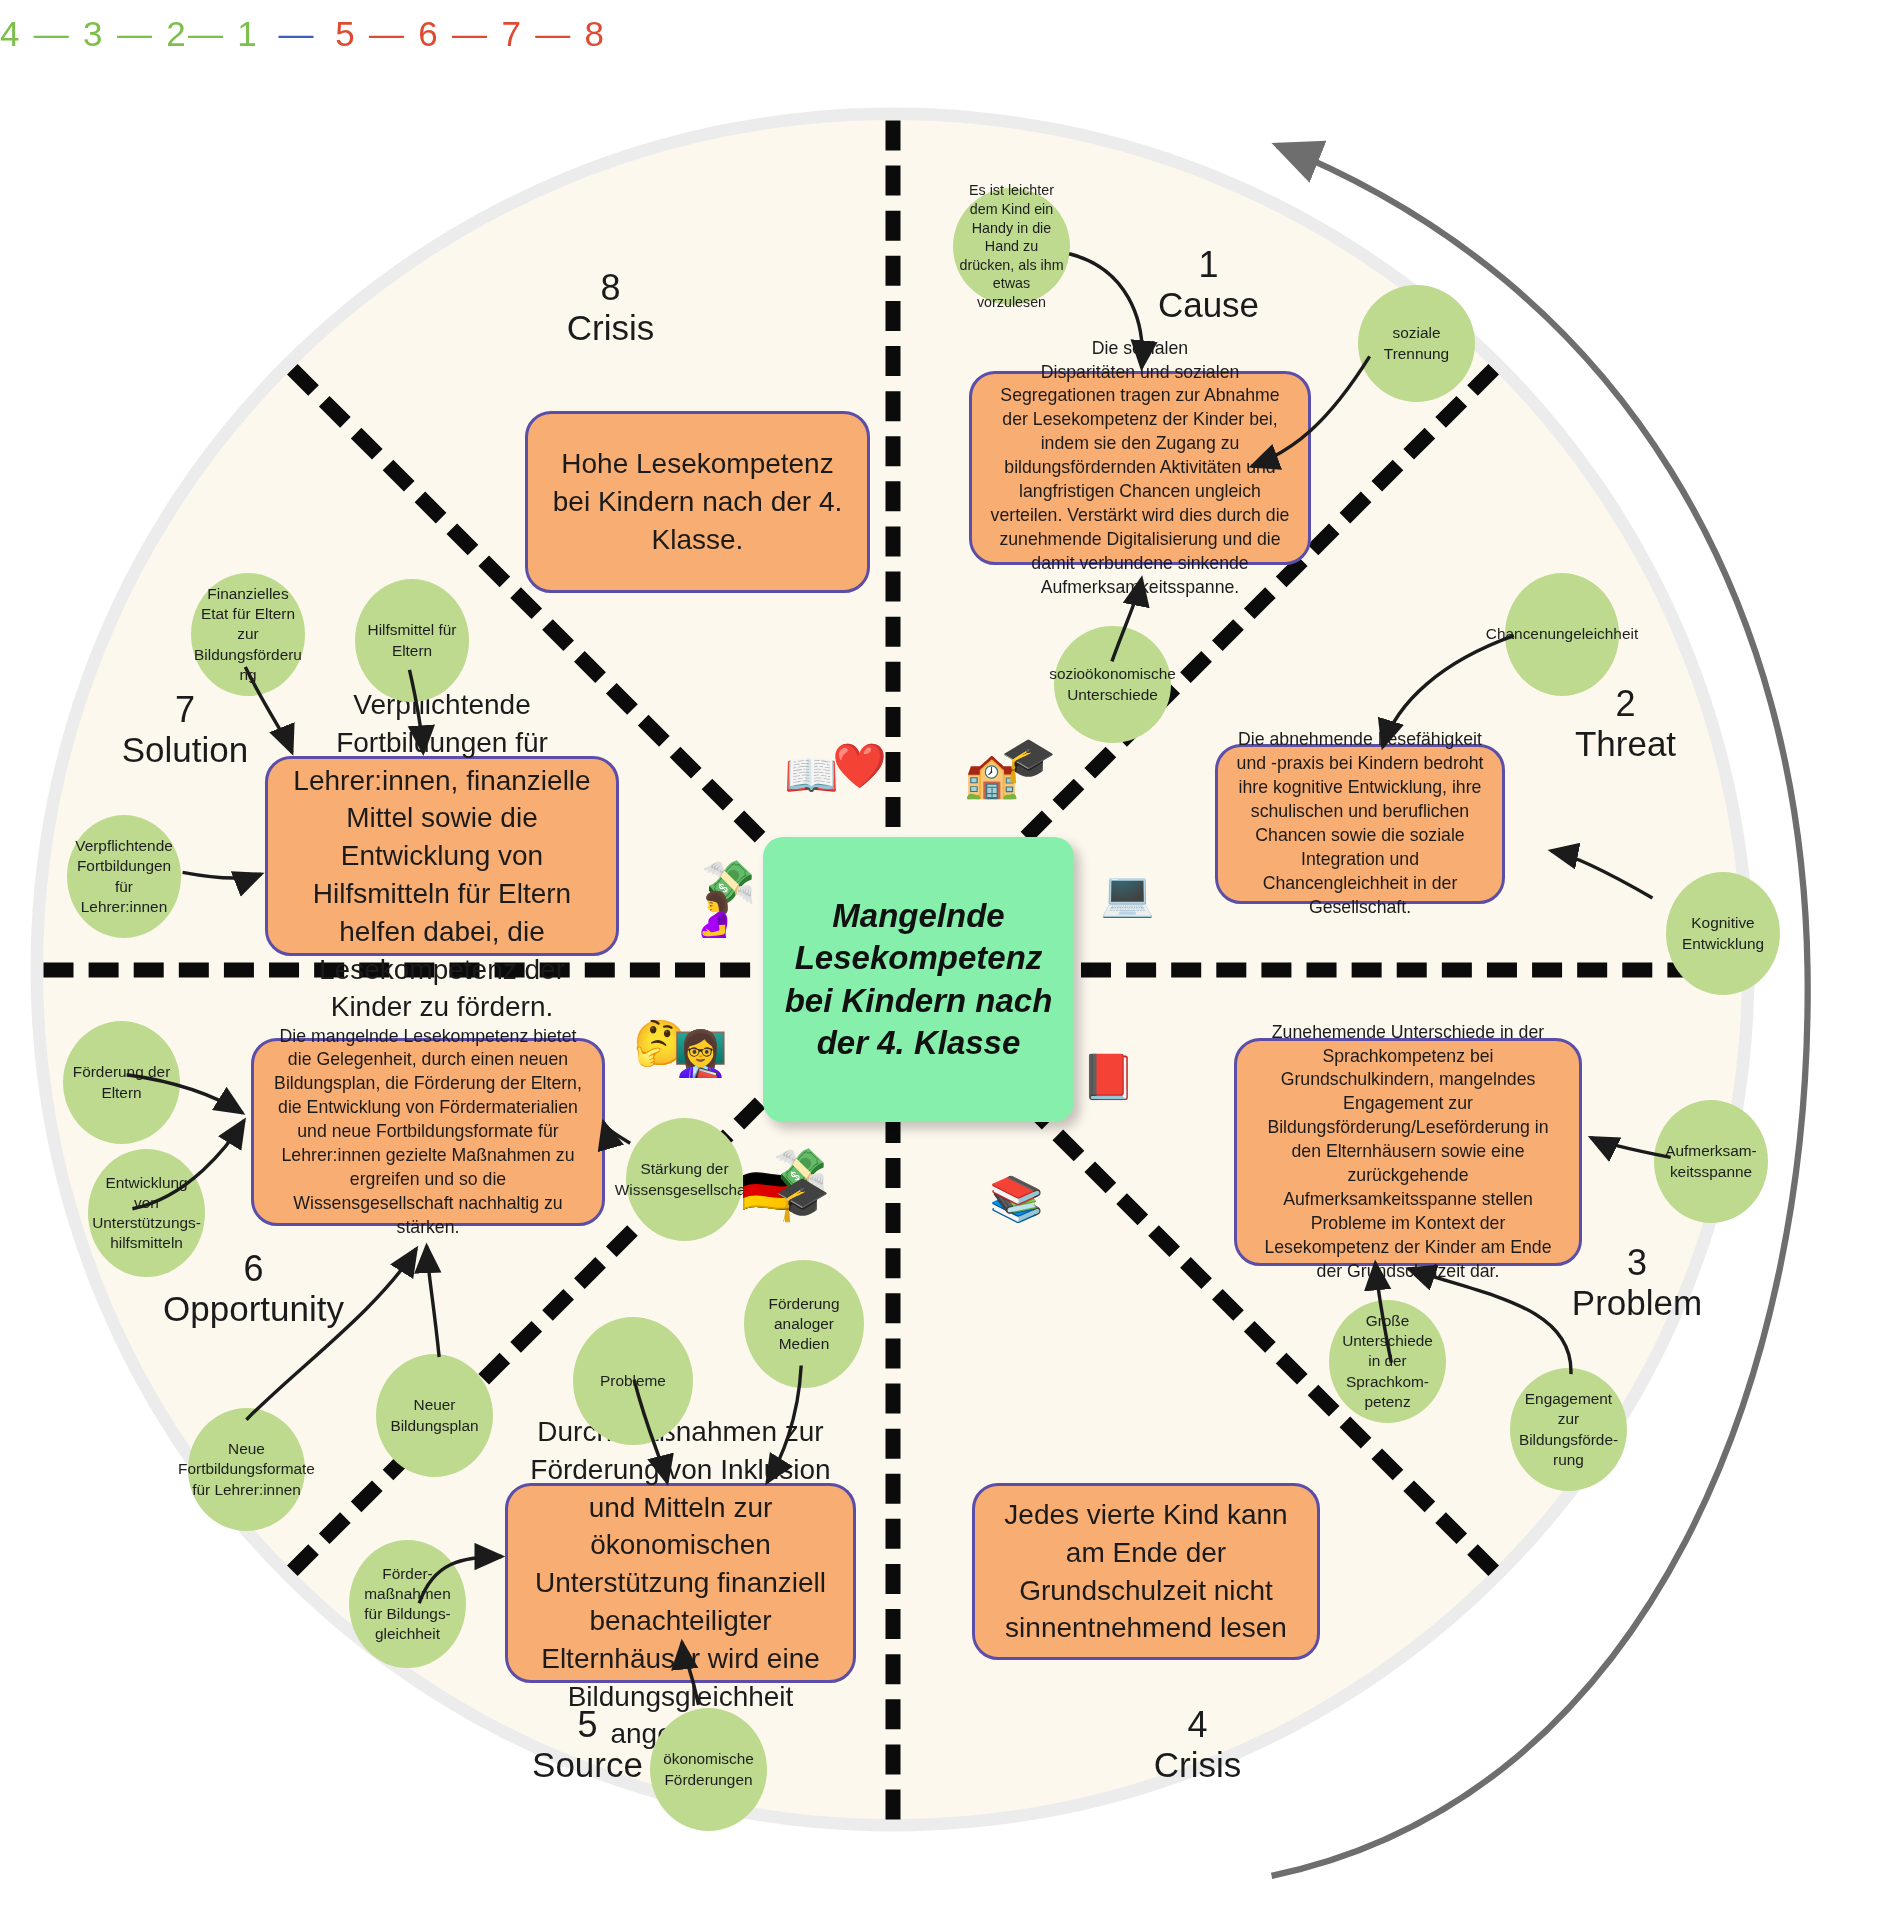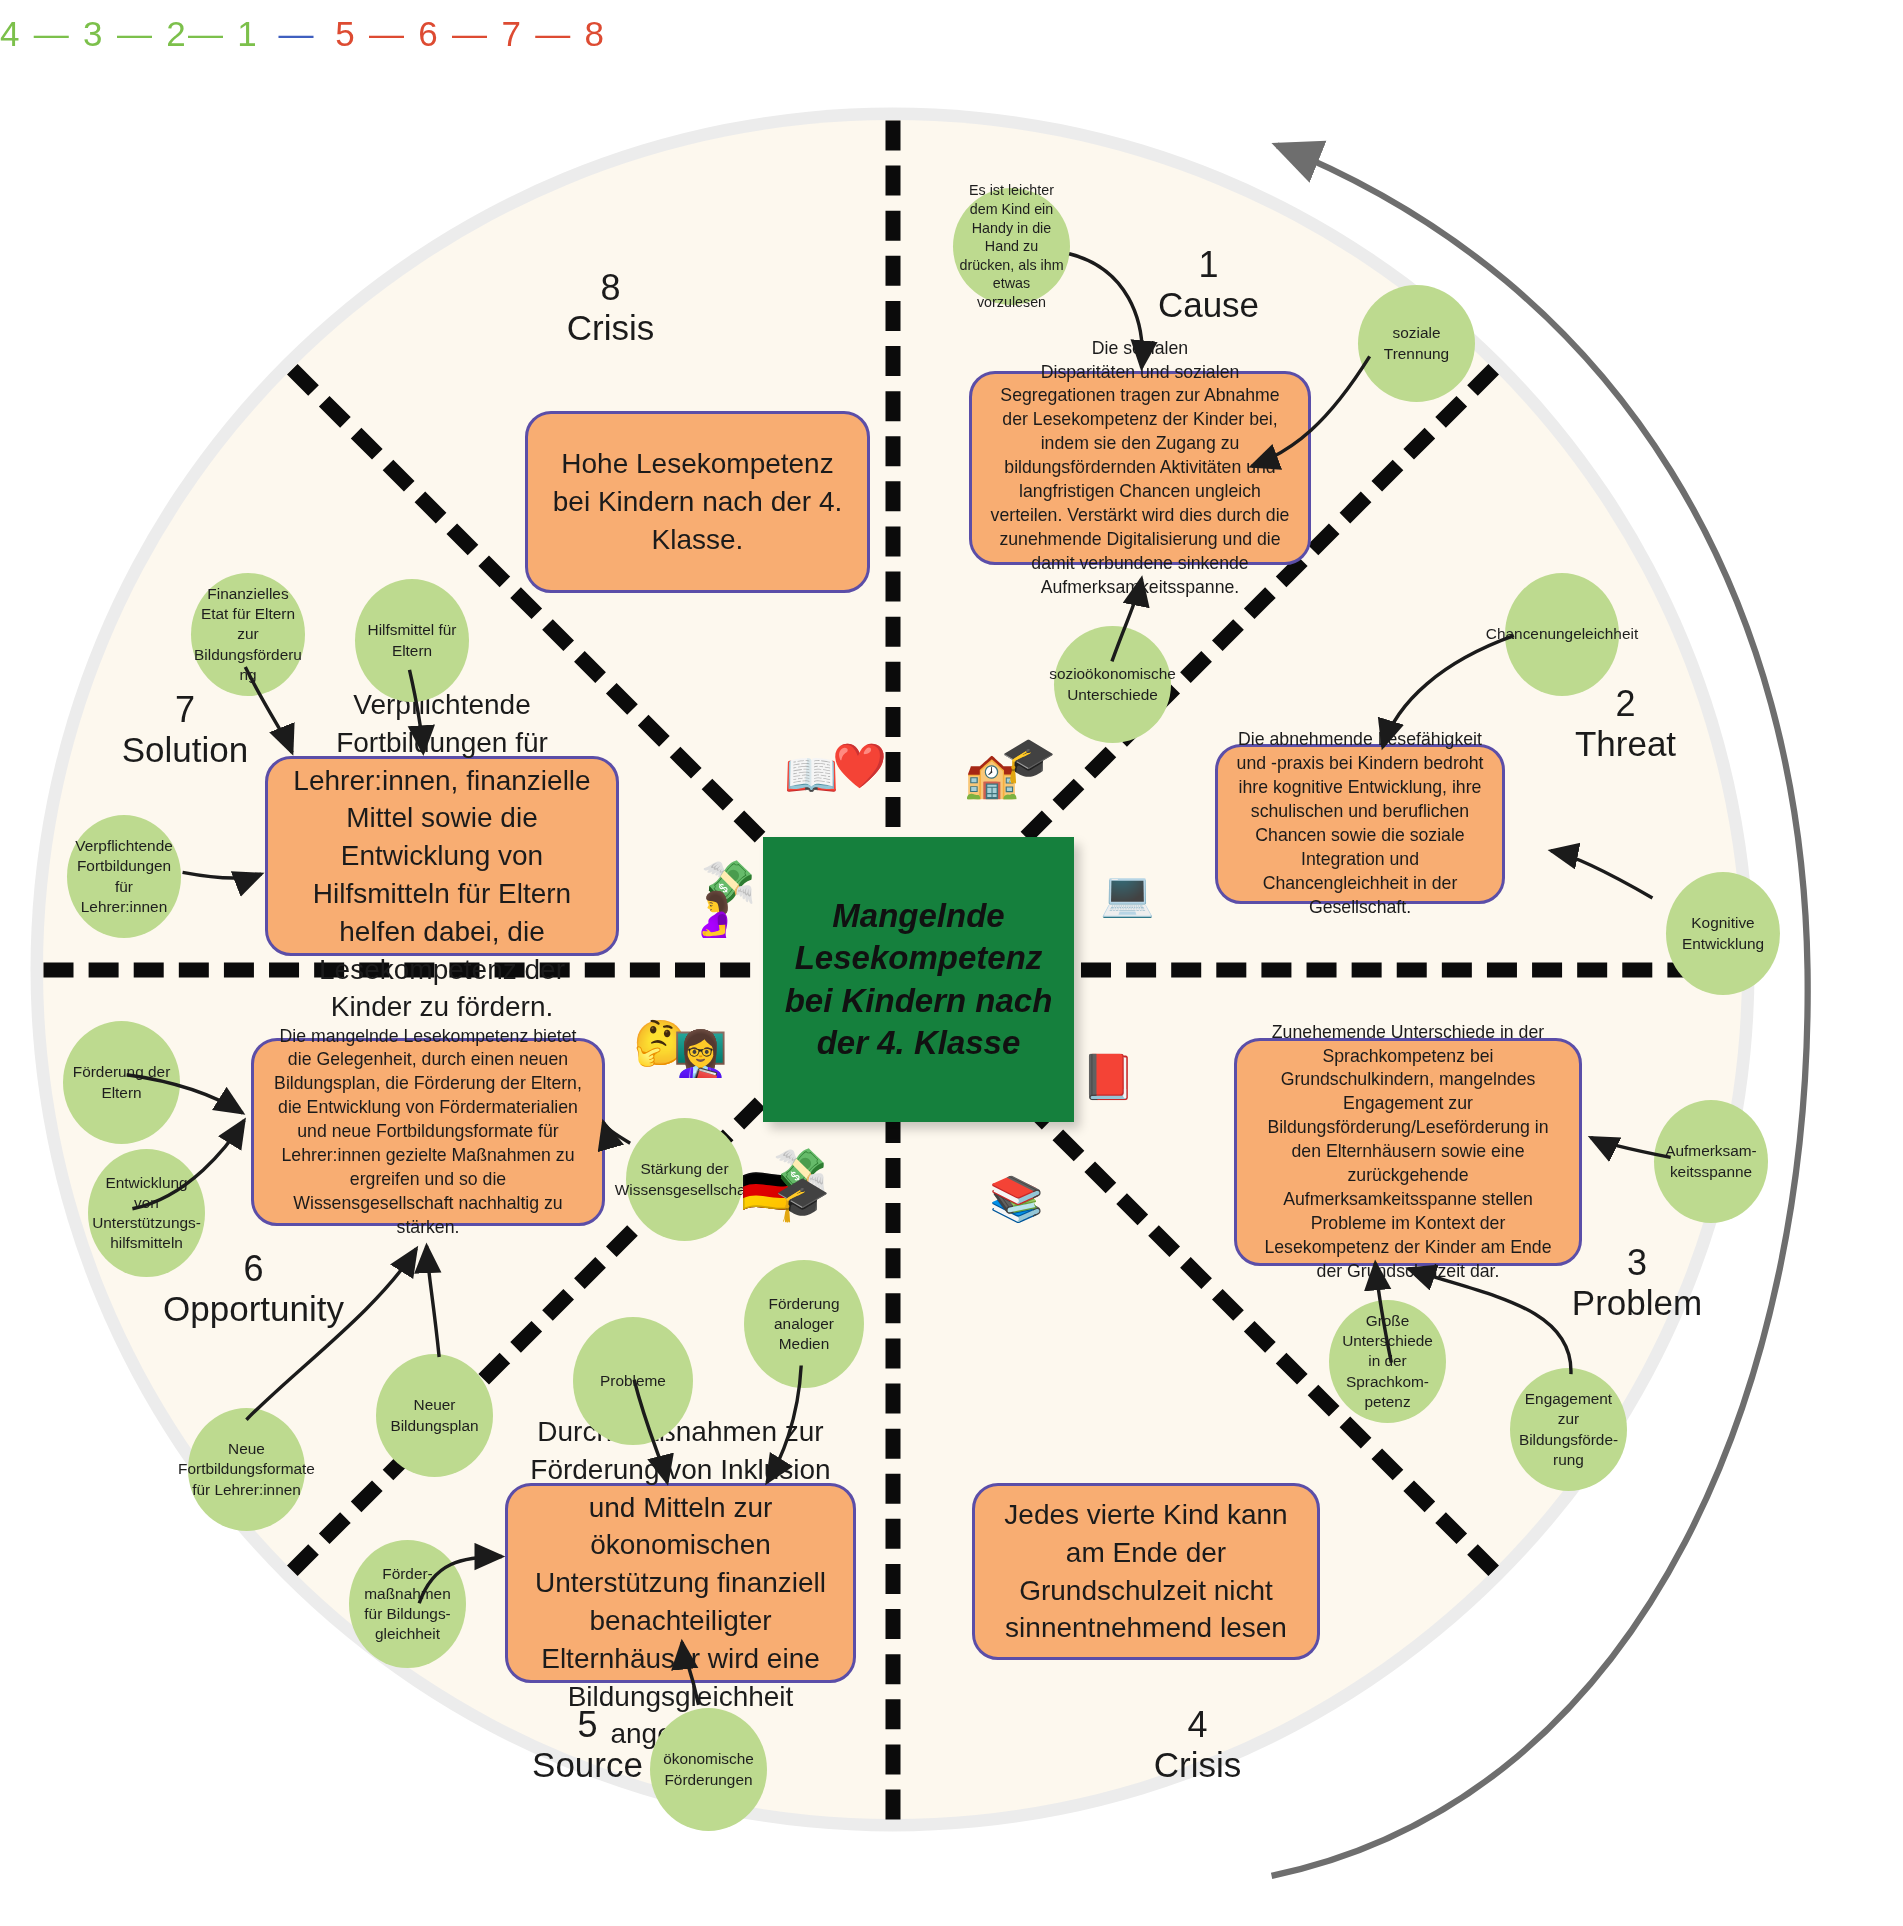--- a/index.html
+++ b/index.html
@@ -40,24 +40,24 @@
         text-align:center;box-sizing:border-box;padding:5.7px;
         font-size:15.4px;line-height:1.3;color:#1e1e1e;}
 
   
   .sector{position:absolute;text-align:center;line-height:1.12;}
   .sector .num{font-size:36px;display:block;}
   .sector .name{font-size:35px;display:block;}
 
   
   #center-note{position:absolute;left:763px;top:837px;width:311px;height:285px;
-      background:#15803d;box-shadow:5.7px 6.8px 10.3px rgba(0,0,0,.22);
+      background:#86efac;box-shadow:5.7px 6.8px 10.3px rgba(0,0,0,.22);
       display:flex;align-items:center;justify-content:center;text-align:center;
       font-size:33px;font-style:italic;font-weight:bold;color:#111;
-      line-height:1.28;padding:6.8px 15px;box-sizing:border-box;z-index:6;}
+      line-height:1.28;padding:6.8px 15px;box-sizing:border-box;z-index:6;border-radius:20px;}
 
   .emoji{position:absolute;font-size:44px;line-height:1;z-index:7;
          user-select:none;}
 
   svg.arrows{position:absolute;left:0;top:0;width:1904px;height:1926px;
              pointer-events:none;z-index:5;}
 </style>
 </head>
 <body>
 

